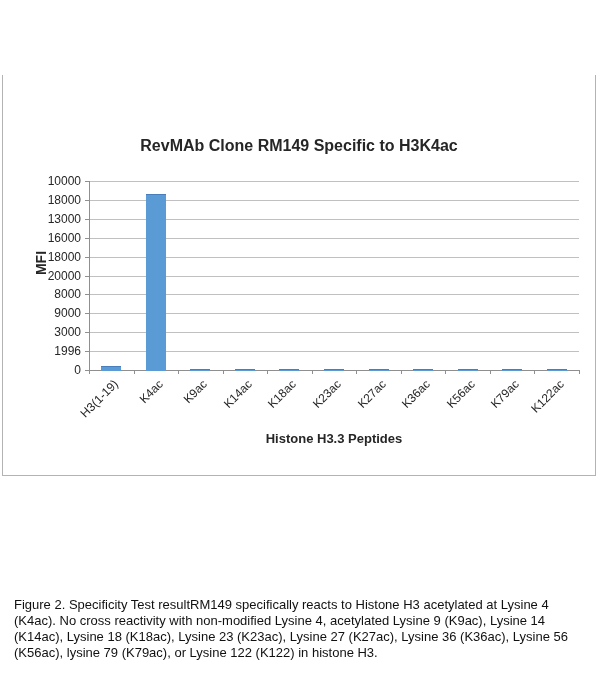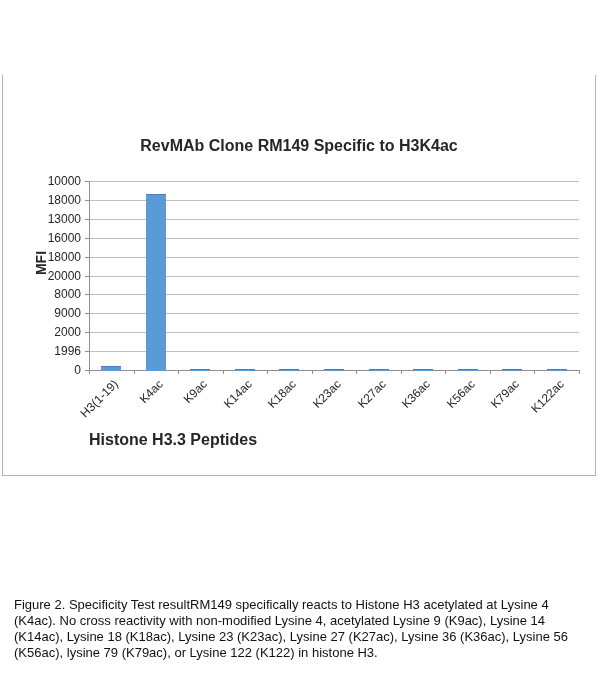--- a/index.html
+++ b/index.html
@@ -13,22 +13,22 @@
   .plot-area{position:absolute;left:86px;top:106px;width:490px;height:189px;}
   .gridline{position:absolute;left:0;width:100%;height:1px;}
   .y-axis-line{position:absolute;width:1px;}
   .x-axis-line{position:absolute;height:1px;}
   .tick{position:absolute;}
   .bar{position:absolute;}
   .y-tick-label{position:absolute;left:0;width:78px;text-align:right;font-size:12px;
        line-height:16px;color:#262626;}
   .x-tick-label{position:absolute;width:110px;text-align:right;font-size:12px;color:#262626;
        transform:rotate(-45deg);transform-origin:100% 0%;white-space:nowrap;}
-  .x-axis-title{position:absolute;left:86px;top:356px;width:490px;
-       font-size:16px;font-weight:bold;color:#262626;}
+  .x-axis-title{position:absolute;left:86px;top:356px;width:490px;text-align:center;
+       font-size:13px;font-weight:bold;color:#262626;}
   .y-axis-title{position:absolute;left:0px;top:180px;width:76px;text-align:center;
        font-size:14px;font-weight:bold;color:#262626;transform:rotate(-90deg);}
   .caption{position:absolute;left:14px;top:597px;width:574px;font-size:13px;
        line-height:16px;color:#111111;}
 </style>
 </head>
 <body>
 
 <div class="page">
   <div class="chart-object">
@@ -58,21 +58,21 @@
         <div class="bar" style="left: 368.636px; top: 188px; width: 20px; height: 1px; background: rgb(91, 155, 213); border-top: 1px solid rgb(74, 126, 187);"></div>
         <div class="bar" style="left: 413.182px; top: 188px; width: 20px; height: 1px; background: rgb(91, 155, 213); border-top: 1px solid rgb(74, 126, 187);"></div>
         <div class="bar" style="left: 457.727px; top: 188px; width: 20px; height: 1px; background: rgb(91, 155, 213); border-top: 1px solid rgb(74, 126, 187);"></div>
       </div>
     <div id="axis-decor">
         <div class="tick" style="left: 82px; top: 295px; width: 4px; height: 1px; background: rgb(143, 143, 143);"></div>
         <div class="y-tick-label" style="top: 287px;">0</div>
         <div class="tick" style="left: 82px; top: 276.1px; width: 4px; height: 1px; background: rgb(143, 143, 143);"></div>
         <div class="y-tick-label" style="top: 268.1px;">1996</div>
         <div class="tick" style="left: 82px; top: 257.2px; width: 4px; height: 1px; background: rgb(143, 143, 143);"></div>
-        <div class="y-tick-label" style="top: 249.2px;">2000</div>
+        <div class="y-tick-label" style="top: 249.2px;">3000</div>
         <div class="tick" style="left: 82px; top: 238.3px; width: 4px; height: 1px; background: rgb(143, 143, 143);"></div>
         <div class="y-tick-label" style="top: 230.3px;">9000</div>
         <div class="tick" style="left: 82px; top: 219.4px; width: 4px; height: 1px; background: rgb(143, 143, 143);"></div>
         <div class="y-tick-label" style="top: 211.4px;">8000</div>
         <div class="tick" style="left: 82px; top: 200.5px; width: 4px; height: 1px; background: rgb(143, 143, 143);"></div>
         <div class="y-tick-label" style="top: 192.5px;">20000</div>
         <div class="tick" style="left: 82px; top: 181.6px; width: 4px; height: 1px; background: rgb(143, 143, 143);"></div>
         <div class="y-tick-label" style="top: 173.6px;">18000</div>
         <div class="tick" style="left: 82px; top: 162.7px; width: 4px; height: 1px; background: rgb(143, 143, 143);"></div>
         <div class="y-tick-label" style="top: 154.7px;">16000</div>

